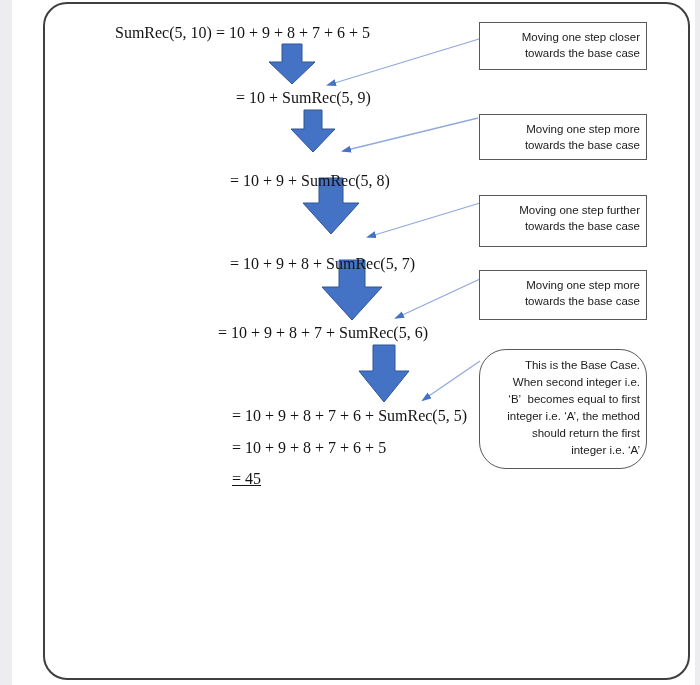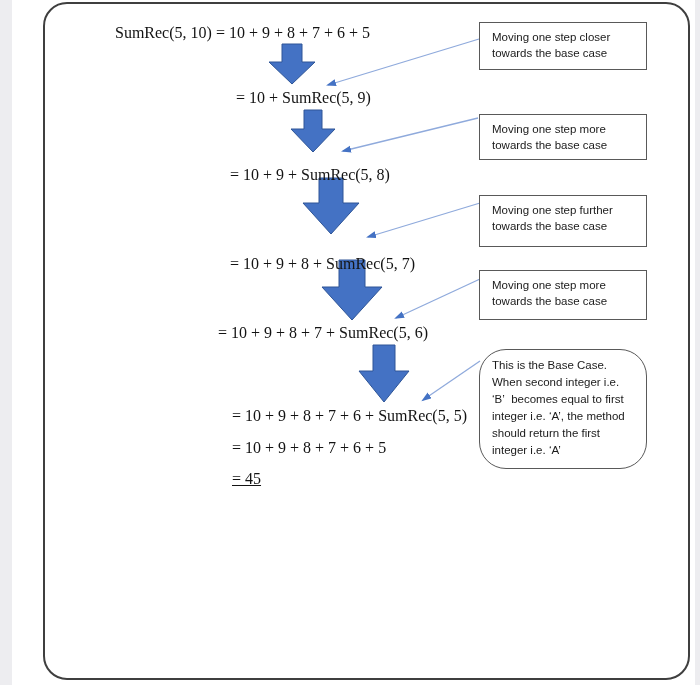--- a/index.html
+++ b/index.html
@@ -21,33 +21,34 @@
 
   .formula{
     position:absolute;
     font-family:"Liberation Serif",serif;
     font-size:16px;line-height:18px;color:#131313;
     white-space:nowrap;
     margin-left:20px;
   }
   .s1{left:50px;top:20px;}
   .s2{left:171px;top:85px;}
-  .s3{left:165px;top:162px;}
+  .s3{left:165px;top:168px;}
   .s4{left:165px;top:251px;}
   .s5{left:153px;top:320px;}
   .s6{left:167px;top:403px;}
   .s7{left:167px;top:435px;}
   .s8{left:167px;top:466px;text-decoration:underline;}
 
   .callout{
     position:absolute;left:434px;width:168px;
     background:#ffffff;border:1px solid #595959;
     box-sizing:border-box;padding:6px 6px 4px 12px;
     font-size:11.5px;line-height:16px;color:#1a1a1a;
     white-space:pre-line;
+    text-align:right;
   }
   .b1{top:18px;height:48px;}
   .b2{top:110px;height:46px;}
   .b3{top:191px;height:52px;}
   .b4{top:266px;height:50px;}
   .b5{top:345px;height:120px;line-height:17px;padding-top:7px;border-radius:27px;}
 </style>
 </head>
 <body>
 

